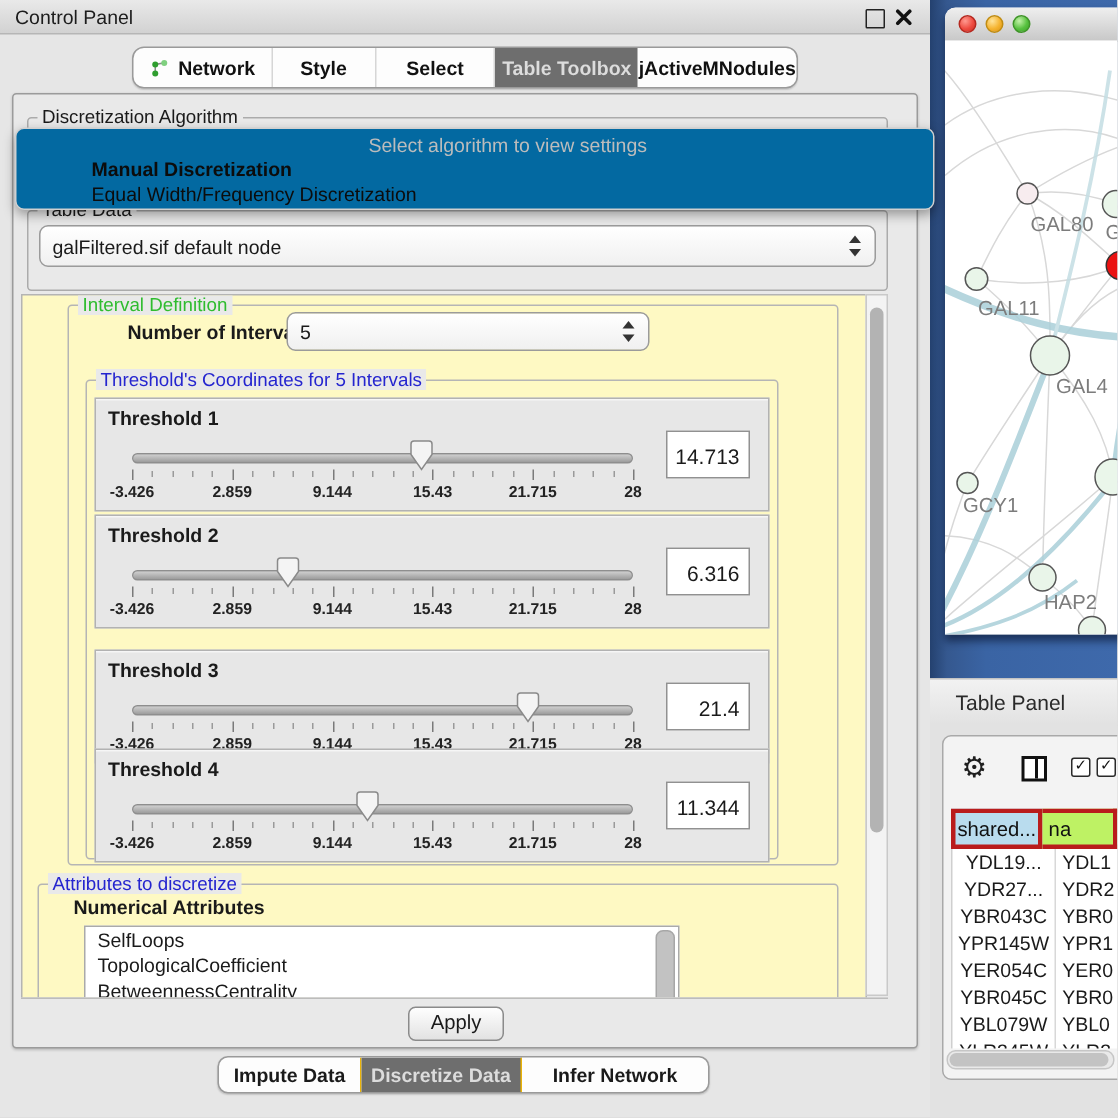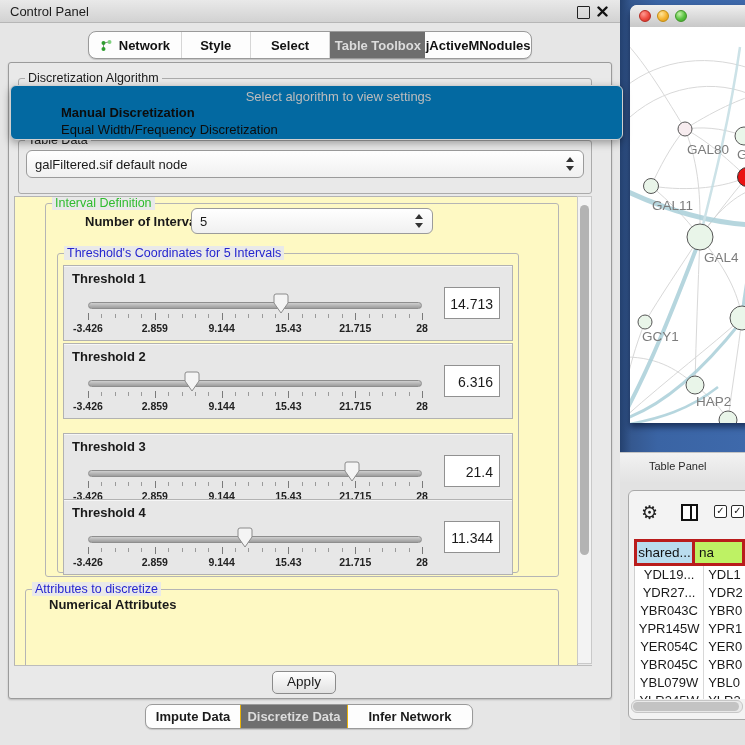--- a/index.html
+++ b/index.html
@@ -102,21 +102,21 @@
   .tl{position:absolute;top:5px;width:12px;height:12px;border-radius:50%;box-sizing:border-box;}
   #tl-red{left:9px;background:radial-gradient(circle at 35% 30%,#ff9a90,#ee4b40 55%,#c42e24);border:1px solid #b5281f;}
   #tl-yellow{left:27px;background:radial-gradient(circle at 35% 30%,#ffe49a,#f5b32f 55%,#d79217);border:1px solid #c08c12;}
   #tl-green{left:45px;background:radial-gradient(circle at 35% 30%,#c4f2a9,#57c13f 55%,#3d9e2a);border:1px solid #3f9428;}
   #net-canvas{position:absolute;left:0;top:22px;width:125px;height:396px;background:#fff;}
   #net-canvas svg{display:block;}
   .nlabel{font-size:13.5px;fill:#7c7c7c;}
 
   #tp-bar{left:620px;top:452px;width:125px;height:30px;background:linear-gradient(#f2f2f2,#e2e2e2);
     border-top:1px solid #c4c4c4;border-bottom:1px solid #cfcfcf;}
-  #tp-bar span{position:absolute;left:17px;top:7px;font-size:11px;color:#2a2a2a;margin-left:12px;}
+  #tp-bar span{position:absolute;left:17px;top:7px;font-size:14px;color:#2a2a2a;}
   #tp-body{left:620px;top:482px;width:125px;height:263px;background:#e2e2e2;}
   #tp-panel{left:628px;top:490px;width:130px;height:228px;background:#f3f3f3;border:1px solid #a9a9a9;border-radius:6px;}
   #gear{left:641px;top:501px;font-size:19px;color:#1e1e1e;}
   #col-ic{left:681px;top:504px;width:17px;height:17px;background:#fff;border:2px solid #111;box-sizing:border-box;}
   #col-ic i{position:absolute;left:50%;top:0;width:2px;height:100%;background:#111;}
   .chk{top:505px;width:11px;height:11px;border:1.5px solid #2a2a2a;background:#fff;font-size:10px;
     line-height:10px;text-align:center;color:#111;border-radius:2px;}
   #chk1{left:714px;} #chk2{left:731px;}
 
   #tbl{left:634px;top:539px;width:111px;height:160px;overflow:hidden;font-size:13px;}
@@ -403,20 +403,26 @@
           <span style="left:100%">28</span>
         </div>
       </div>
       <div class="val-box">11.344</div>
     </div>
 
     <div class="grp" style="left:10px;top:392px;width:532px;height:120px;border-color:#b5b5b5;">
       <span class="grp-title t-blue">Attributes to discretize</span>
     </div>
     <span class="abs" style="left:34px;top:400px;font-size:13px;font-weight:bold;">Numerical Attributes</span>
+    <div id="attr-list">
+      <div class="li">SelfLoops</div>
+      <div class="li">TopologicalCoefficient</div>
+      <div class="li">BetweennessCentrality</div>
+      <div id="attr-scroll"></div>
+    </div>
   </div>
 
   <div id="v-scroll" class="abs">
     <div class="thumb-v"></div>
   </div>
 
   <div id="apply-row" class="abs">
     <div id="apply-btn">Apply</div>
   </div>
 

